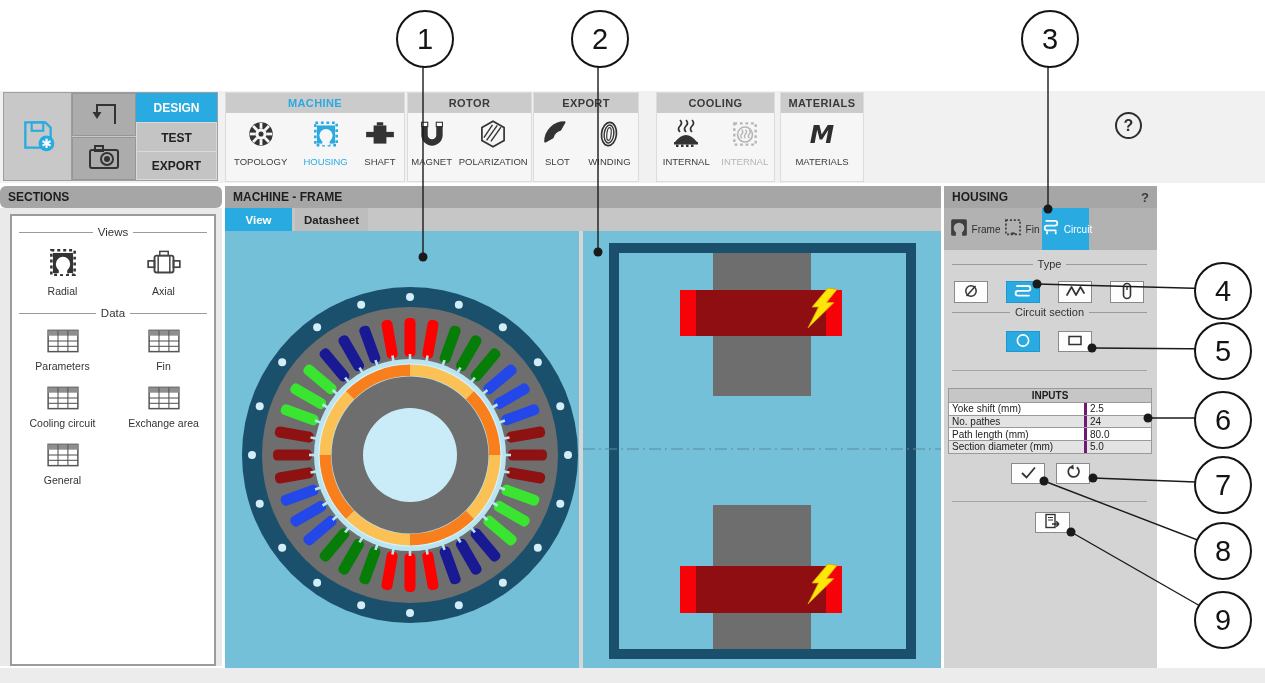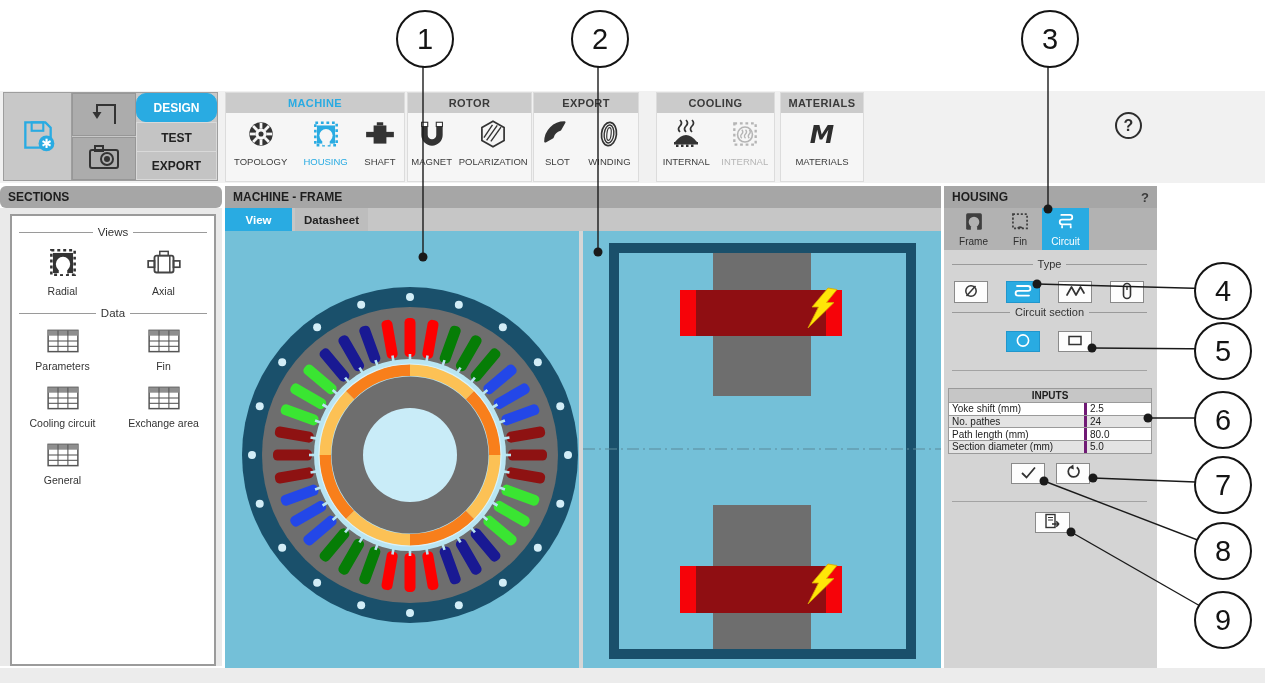--- a/index.html
+++ b/index.html
@@ -4,21 +4,21 @@
 <style>
   html,body{margin:0;padding:0;background:#fff;font-family:"Liberation Sans",sans-serif;}
   #app{position:relative;width:1265px;height:683px;background:#fff;overflow:hidden;}
   .abs{position:absolute;box-sizing:border-box;}
 
   
   #ribbon{top:91px;left:0;width:1265px;height:92px;background:#f1f1f1;}
   #tlblock{left:3px;top:1px;width:215px;height:89px;background:#c8c8c8;border:1px solid #9e9e9e;}
   .tlcell{position:absolute;box-sizing:border-box;display:flex;align-items:center;justify-content:center;}
   .tltab{font-size:12px;font-weight:bold;color:#222;background:#c4c4c4;border:1px solid #d9d9d9;cursor:default;}
-  .tltab.active{background:#29abe2;color:#fff;border-color:#29abe2;border-radius:10px;}
+  .tltab.active{background:#29abe2;color:#fff;border-color:#29abe2;}
   .rgroup{position:absolute;top:1px;height:88px;background:#f6f6f6;border:1px solid #dcdcdc;}
   .rg-title{height:20px;background:#cbcbcb;display:flex;align-items:center;justify-content:center;
             font-size:11px;font-weight:bold;color:#3a3a3a;letter-spacing:.4px;}
   .rg-title.accent{color:#29abe2;}
   .rg-body{display:flex;justify-content:space-around;align-items:flex-start;padding-top:5px;}
   .ritem{display:flex;flex-direction:column;align-items:center;gap:2px;cursor:default;}
   .rlabel{font-size:9.5px;color:#3c3c3c;}
   .ritem.active .rlabel{color:#29abe2;}
   .ritem.disabled .rlabel{color:#b5b5b5;}
   .helpcirc{width:27px;height:27px;border:2px solid #2e2e2e;border-radius:50%;display:flex;align-items:center;
@@ -45,21 +45,21 @@
   #tab-datasheet{width:73px;background:#bdbdbd;color:#222;margin-left:3px;}
   #canvas{top:231px;left:225px;width:716px;height:437px;}
   .subcanvas{position:absolute;top:0;height:437px;background:#74c0d8;}
   #cv-radial{left:0;width:354px;}
   #cv-divider{left:354px;width:4px;height:437px;background:#d6d6d6;position:absolute;}
   #cv-axial{left:358px;width:358px;}
 
   
   #rpanel{top:208px;left:944px;width:213px;height:460px;background:#d4d4d4;}
   #rtabs{position:absolute;left:0;top:0;width:213px;height:42px;background:#b2b2b2;}
-  .rtab{position:absolute;top:0;height:42px;display:flex;flex-direction:column;align-items:center;
+  .rtab{position:absolute;top:0;height:42px;display:flex;flex-direction:row;align-items:center;
         justify-content:center;gap:1px;font-size:10px;color:#2e2e2e;cursor:default;}
   .rtab.active{background:#29abe2;color:#fff;}
   .grp-label{position:absolute;left:8px;right:10px;display:flex;align-items:center;}
   .grp-label .gl-line{flex:1;height:1px;background:#9a9a9a;}
   .grp-label .gl-text{margin:0 5px;font-size:11px;color:#333;}
   .tbtn{position:absolute;width:32px;height:20px;background:#fdfdfd;border:1px solid #8a8a8a;display:flex;
         align-items:center;justify-content:center;color:#333;font-size:13px;cursor:default;}
   .tbtn.active{background:#29abe2;border-color:#2196cc;color:#fff;}
   .hr{position:absolute;left:8px;right:10px;height:1px;background:#a3a3a3;}
   #inputs-table{position:absolute;left:4px;top:180px;width:204px;font-size:10px;color:#1c1c1c;}

